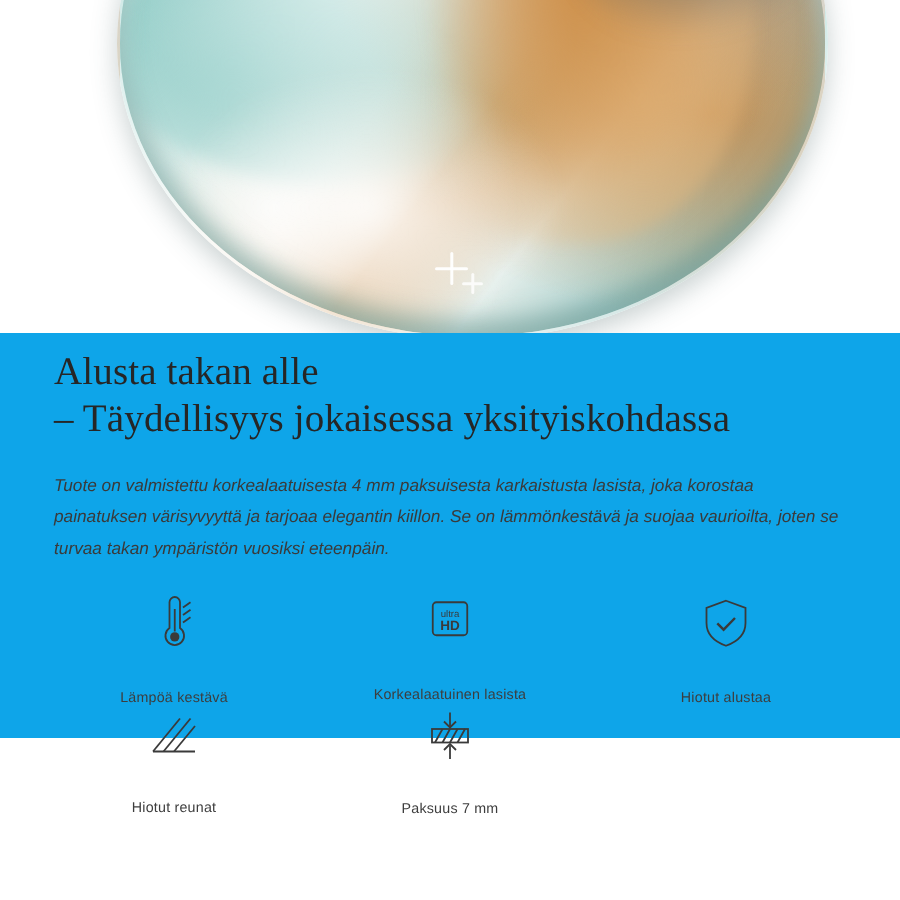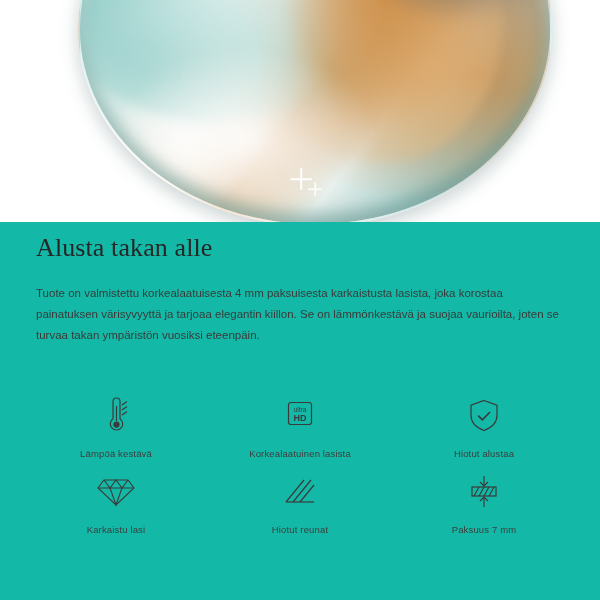--- a/index.html
+++ b/index.html
@@ -10,22 +10,22 @@
     width: 600px;
     height: 600px;
     overflow: hidden;
     background: #ffffff;
     font-family: "Liberation Sans", sans-serif;
     color: #2b2b2b;
   }
   .page {
     position: relative;
     width: 600px;
-    height: 600px;
-    background: #14b8a6;
+    height: 492px;
+    background: #0ea5e9;
   }
 
   
   .hero {
     position: absolute;
     left: 0;
     top: 0;
     width: 600px;
     height: 222px;
     overflow: hidden;
@@ -149,20 +149,21 @@
     letter-spacing: 0.1px;
   }
   h1.title .line2 { display: block; }
 
   p.body-text {
     margin: 20px 0 0 0;
     font-size: 11.5px;
     line-height: 21px;
     color: #3a3a3a;
     width: 528px;
+    font-style: italic;
   }
 
   
   .features {
     position: absolute;
     left: 24px;
     top: 396px;
     width: 552px;
     display: grid;
     grid-template-columns: repeat(3, 1fr);
@@ -175,21 +176,21 @@
     align-items: center;
     justify-content: flex-start;
   }
   .feature .glyph {
     height: 40px;
     display: flex;
     align-items: center;
     justify-content: center;
   }
   .feature .caption {
-    margin-top: 12px;
+    margin-top: 24px;
     font-size: 9.5px;
     color: #3d3d3d;
     text-align: center;
     letter-spacing: 0.15px;
   }
   svg { display: block; }
 </style>
 </head>
 <body>
 
@@ -203,20 +204,21 @@
       <div class="swirl-d"></div>
       <div class="edge"></div>
     </div>
     <div class="sparkle s1"></div>
     <div class="sparkle s2"></div>
   </div>
 
   <div class="content">
     <h1 class="title">
       <span>Alusta takan alle</span>
+      <span class="line2">– Täydellisyys jokaisessa yksityiskohdassa</span>
     </h1>
     <p class="body-text">Tuote on valmistettu korkealaatuisesta 4 mm paksuisesta karkaistusta lasista, joka korostaa painatuksen värisyvyyttä ja tarjoaa elegantin kiillon. Se on lämmönkestävä ja suojaa vaurioilta, joten se turvaa takan ympäristön vuosiksi eteenpäin.</p>
   </div>
 
   <div class="features">
 
     <div class="feature">
       <div class="glyph">
         <svg width="34" height="40" viewBox="0 0 34 40" fill="none" stroke="#3a3a3a" stroke-width="1.2">
           <path d="M14 5.5a3.5 3.5 0 0 1 7 0v17.2a6.2 6.2 0 1 1-7 0z"></path>
@@ -244,31 +246,20 @@
     <div class="feature">
       <div class="glyph">
         <svg width="36" height="40" viewBox="0 0 36 40" fill="none" stroke="#3a3a3a" stroke-width="1.2">
           <path d="M18 4.5 31 9.2v10.1c0 7.2-5.3 12.4-13 15.2-7.7-2.8-13-8-13-15.2V9.2z"></path>
           <path d="M12.2 19.6l4.2 4.2 7.6-7.8" stroke-width="1.6"></path>
         </svg>
       </div>
       <div class="caption">Hiotut alustaa</div>
     </div>
 
-    <div class="feature">
-      <div class="glyph">
-        <svg width="40" height="34" viewBox="0 0 40 34" fill="none" stroke="#3a3a3a" stroke-width="1.1">
-          <path d="M8 5h24l6 8-18 17L2 13z"></path>
-          <path d="M2 13h36"></path>
-          <path d="M8 5l6 8 6-8 6 8 6-8"></path>
-          <path d="M14 13l6 17 6-17"></path>
-        </svg>
-      </div>
-      <div class="caption">Karkaistu lasi</div>
-    </div>
 
     <div class="feature">
       <div class="glyph">
         <svg width="38" height="34" viewBox="0 0 38 34" fill="none" stroke="#3a3a3a" stroke-width="1.2">
           <path d="M5 27 L23 5"></path>
           <path d="M12 27 L30 5"></path>
           <path d="M19 27 L33 10"></path>
           <path d="M5 27 L33 27"></path>
         </svg>
       </div>

